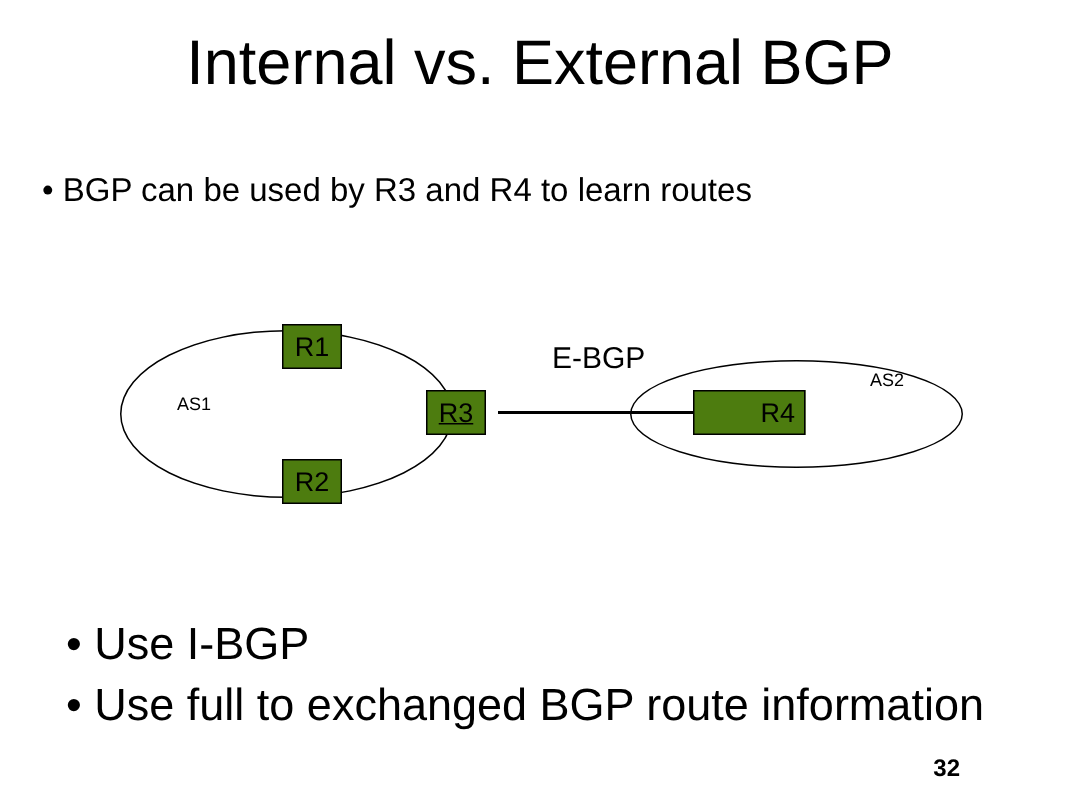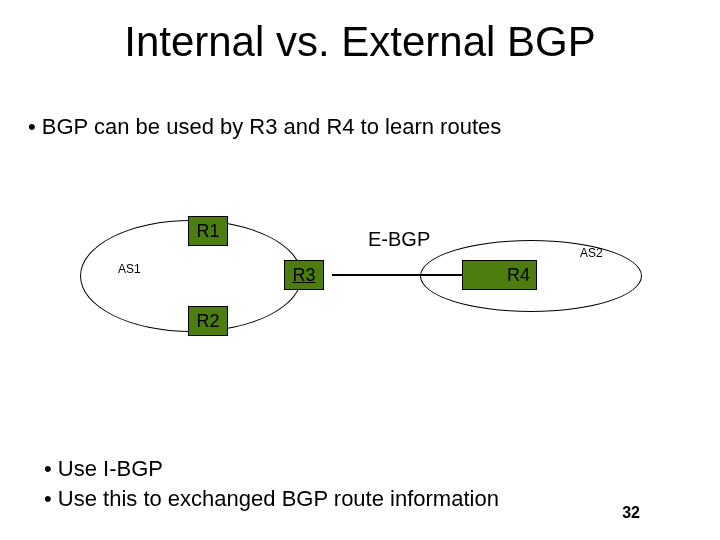--- a/index.html
+++ b/index.html
@@ -31,23 +31,22 @@
     position: absolute;
     top: 112px;
     left: 28px;
     font-size: 22px;
     line-height: 1.35;
   }
   .bullets-bottom {
     position: absolute;
     top: 410px;
     left: 44px;
-    font-size: 22px;
+    font-size: 30px;
     line-height: 1.35;
-    margin-top: 44px;
   }
   .page-num {
     position: absolute;
     right: 32px;
     bottom: 18px;
     font-size: 16px;
     font-weight: bold;
   }
   
   .diagram {
@@ -133,18 +132,18 @@
     <div class="rbox r3">R3</div>
     <div class="rbox r4">R4</div>
 
     <div class="label lbl-as1">AS1</div>
     <div class="label lbl-as2">AS2</div>
     <div class="label lbl-ebgp">E-BGP</div>
   </div>
 
   <div class="bullets-bottom">
     <div>• <span>Use I-BGP</span></div>
-    <div>• <span>Use this to exchanged BGP route information</span></div>
+    <div>• <span>Use full to exchanged BGP route information</span></div>
   </div>
 
   <div class="page-num">32</div>
 
 </div>
 
 </body></html>

